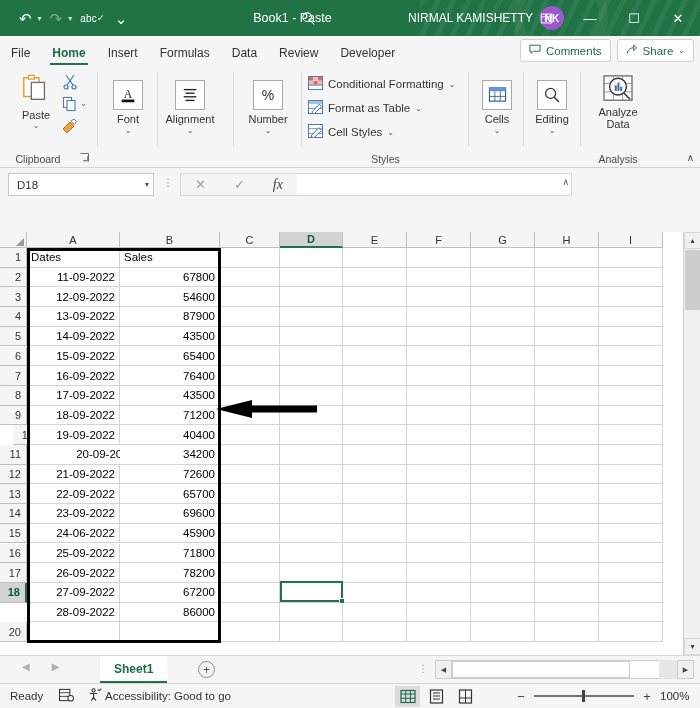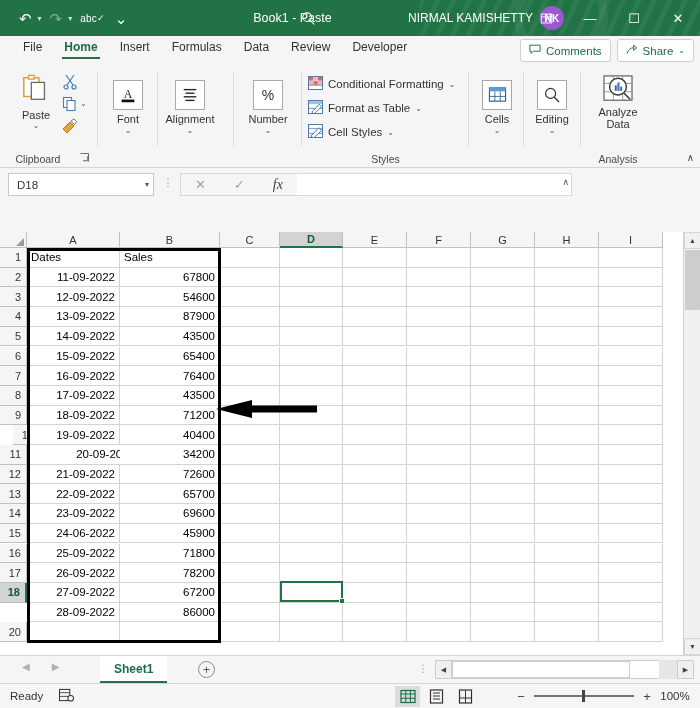--- a/index.html
+++ b/index.html
@@ -57,21 +57,21 @@
     color:#fff; font-size:10px; font-weight:bold;
     display:flex; align-items:center; justify-content:center; letter-spacing:.3px;
   }
   .wincontrols{ position:absolute; right:0; top:0; height:36px; display:flex; z-index:3; }
   .wc{ width:44px; height:36px; display:flex; align-items:center; justify-content:center;
        color:#ffffff; font-size:13px; cursor:pointer; }
 
   
   .tabrow{
     position:absolute; left:0; top:36px; width:700px; height:30px;
-    background:#f5f5f5; display:flex; align-items:flex-start; padding-left:12px;
+    background:#f5f5f5; display:flex; align-items:flex-end; 
   }
   .tab{
     font-size:12px; color:#333333; padding:4px 11px 6px 11px;
     cursor:pointer; position:relative; white-space:nowrap;
   }
   .tab.active{ color:#1a6b46; font-weight:bold; }
   .tab.active:after{
     content:""; position:absolute; left:9px; right:9px; bottom:1px;
     height:2.5px; background:#217346;
   }
@@ -246,21 +246,21 @@
            font-size:11.5px; color:#333; cursor:pointer; }
   .viewbtns{ position:absolute; left:395px; display:flex; align-items:center; gap:4px; }
   .vbtn{ width:25px; height:21px; display:flex; align-items:center; justify-content:center;
          font-size:13px; color:#444; cursor:pointer; }
   .vbtn.active{ background:#dcdcdc; }
   .zoomwrap{ position:absolute; right:10px; display:flex; align-items:center; gap:7px; }
   .zminus,.zplus{ font-size:13px; color:#444; cursor:pointer; width:12px; text-align:center; }
   .ztrack{ position:relative; width:100px; height:12px; cursor:pointer; }
   .ztrack:before{ content:""; position:absolute; left:0; right:0; top:5px; height:2px; background:#767676; }
   .zthumb{ position:absolute; left:48px; top:0; width:3px; height:12px; background:#444; }
-  .zlabel{ font-size:11.5px; color:#333; min-width:30px; text-align:center; cursor:pointer; }
+  .zlabel{ font-size:11.5px; color:#333; min-width:30px; text-align:left; cursor:pointer; }
 </style>
 </head>
 <body>
 
 <div id="app">
 
   <div class="titlebar">
     <div class="tb-stripes"></div>
     <div class="tb-circle"></div>
 
@@ -800,20 +800,30 @@
   <div class="statusbar">
     <div class="st-ready">Ready</div>
     <div class="st-rec">
       <svg width="15" height="14" viewBox="0 0 16 15" aria-hidden="true">
         <rect x="0.5" y="1.5" width="11" height="12" fill="none" stroke="#333" stroke-width="1.1"></rect>
         <line x1="0.5" y1="5" x2="11.5" y2="5" stroke="#333" stroke-width="0.9"></line>
         <line x1="0.5" y1="9" x2="11.5" y2="9" stroke="#333" stroke-width="0.9"></line>
         <circle cx="12.5" cy="11" r="3" fill="#ffffff" stroke="#333" stroke-width="1.1"></circle>
       </svg>
     </div>
+    <div class="st-acc">
+      <span>
+        <svg width="14" height="14" viewBox="0 0 15 15" aria-hidden="true">
+          <circle cx="6" cy="2.6" r="1.7" fill="none" stroke="#333" stroke-width="1.1"></circle>
+          <path d="M2 6 H10 M6 6 V10 M6 10 L3.5 13.5 M6 10 L8.5 13.5" fill="none" stroke="#333" stroke-width="1.1"></path>
+          <path d="M10.5 1.5 L12 3 L14.3 0.6" fill="none" stroke="#333" stroke-width="1.1"></path>
+        </svg>
+      </span>
+      <span>Accessibility: Good to go</span>
+    </div>
 
     <div class="viewbtns">
       <div class="vbtn active">
         <svg width="16" height="15" viewBox="0 0 16 15" aria-hidden="true">
           <rect x="1" y="1.5" width="14" height="12" fill="none" stroke="#1a6b46" stroke-width="1.2"></rect>
           <line x1="1" y1="5" x2="15" y2="5" stroke="#1a6b46" stroke-width="1"></line>
           <line x1="1" y1="9.3" x2="15" y2="9.3" stroke="#1a6b46" stroke-width="1"></line>
           <line x1="5.7" y1="1.5" x2="5.7" y2="13.5" stroke="#1a6b46" stroke-width="1"></line>
           <line x1="10.4" y1="1.5" x2="10.4" y2="13.5" stroke="#1a6b46" stroke-width="1"></line>
         </svg>

